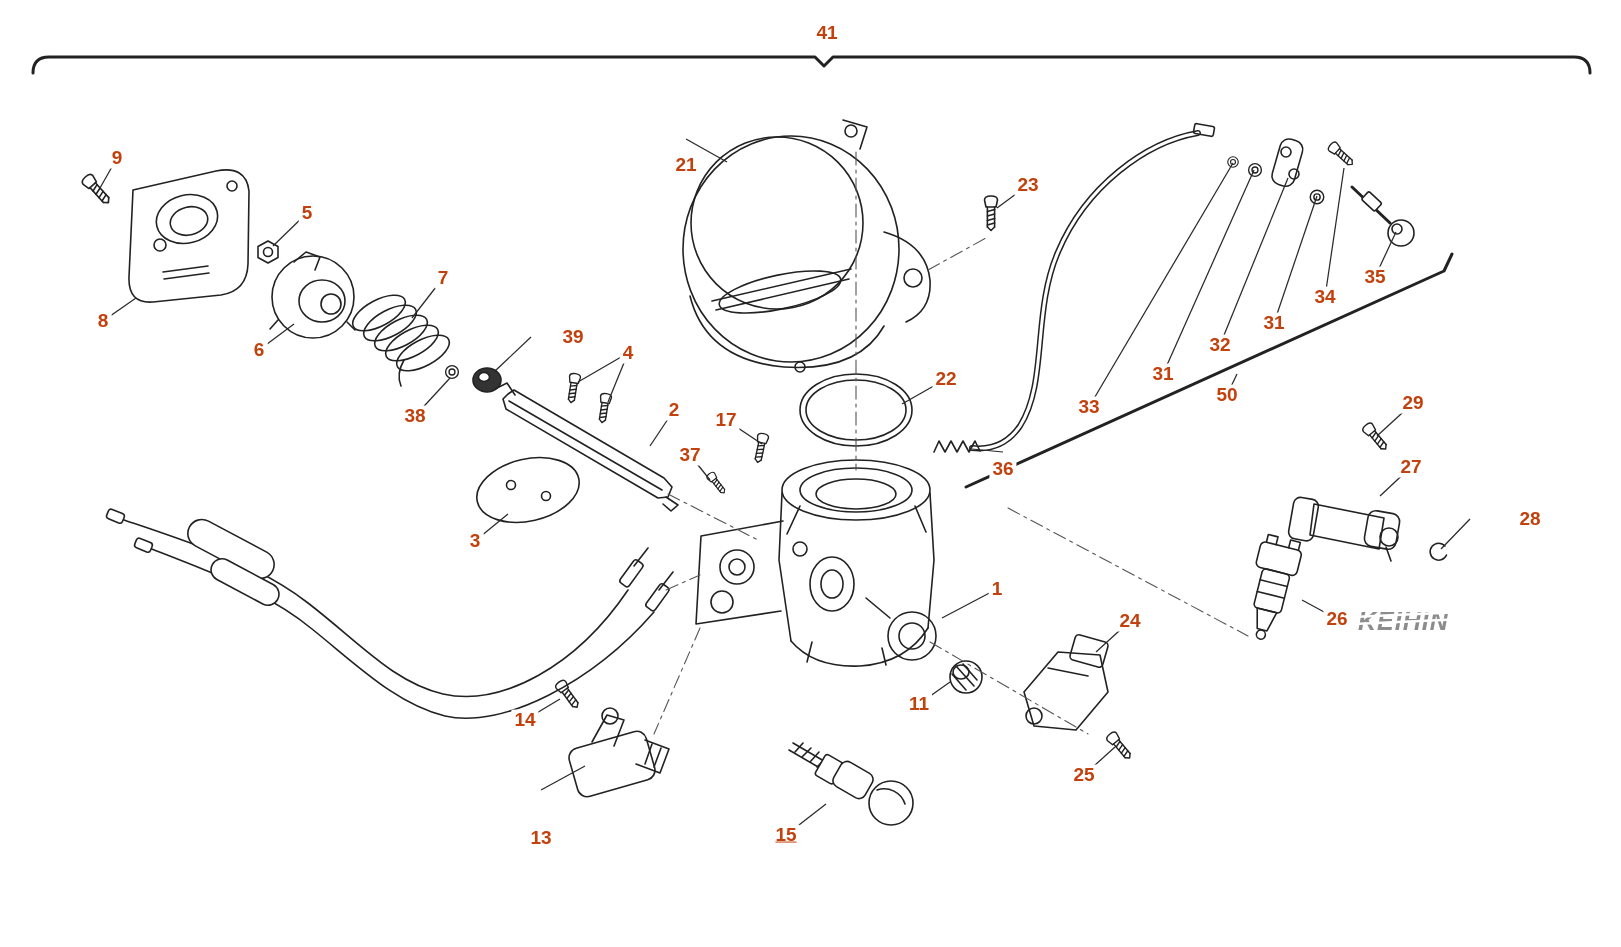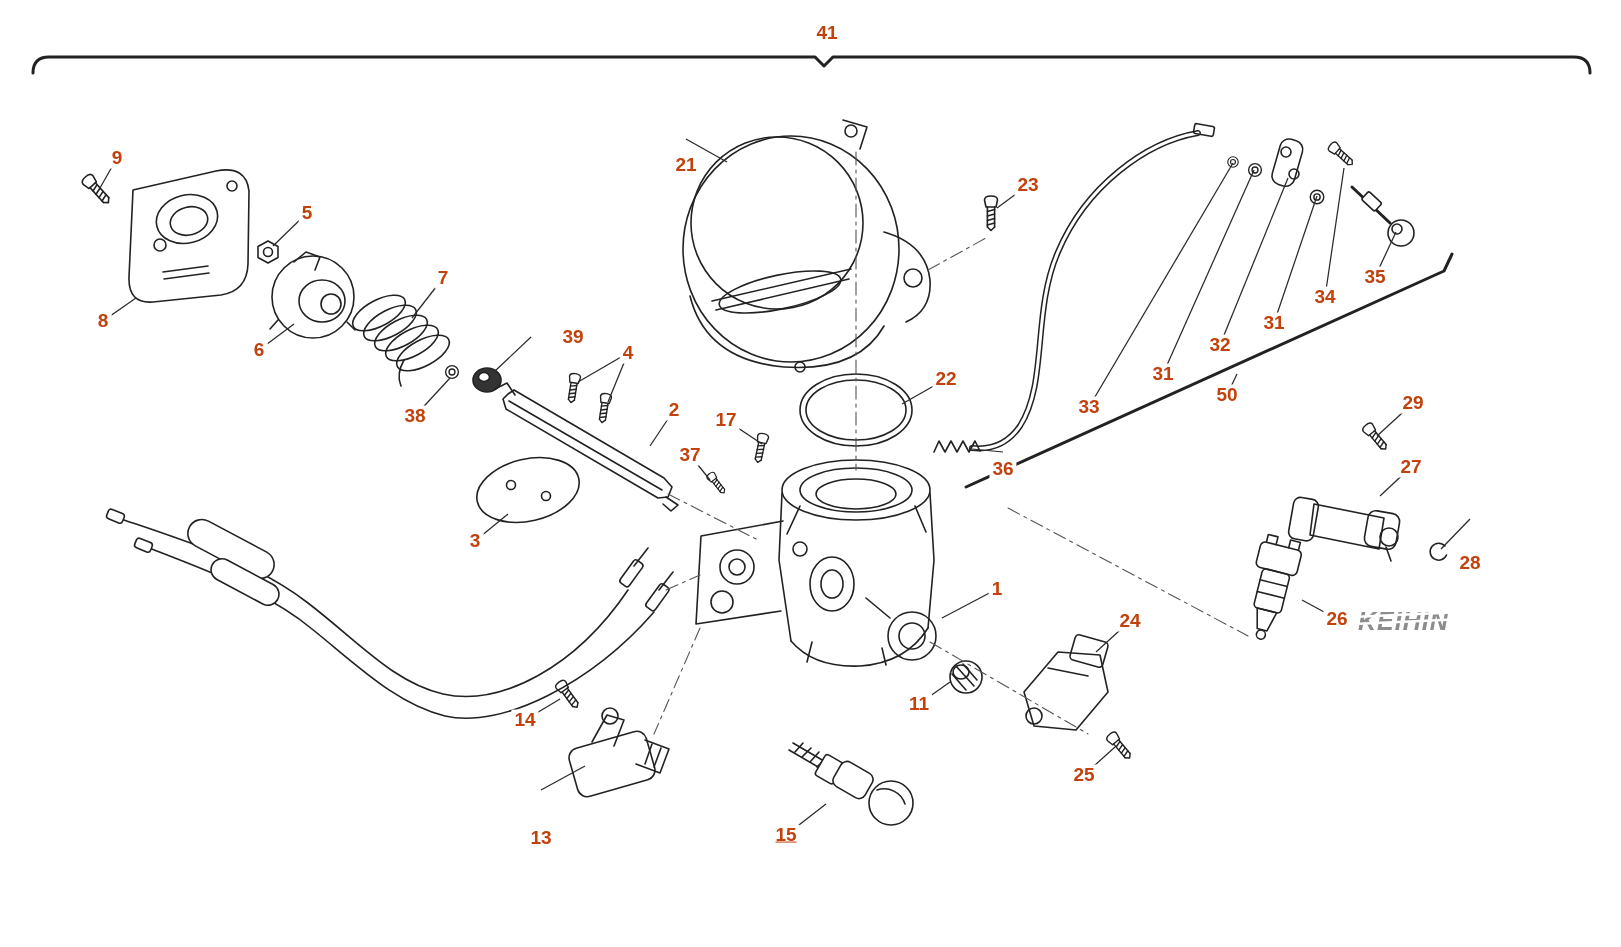--- a/index.html
+++ b/index.html
@@ -335,21 +335,21 @@
       <div class="callout" style="left: 1003px; top: 452px; margin-top: 17px;">36</div>
       <div class="callout" style="left: 1089px; top: 407px;">33</div>
       <div class="callout" style="left: 1163px; top: 374px;">31</div>
       <div class="callout" style="left: 1220px; top: 345px;">32</div>
       <div class="callout" style="left: 1274px; top: 323px;">31</div>
       <div class="callout" style="left: 1325px; top: 297px;">34</div>
       <div class="callout" style="left: 1375px; top: 277px;">35</div>
       <div class="callout" style="left: 1227px; top: 395px;">50</div>
       <div class="callout" style="left: 1413px; top: 403px;">29</div>
       <div class="callout" style="left: 1411px; top: 467px; text-align: right;">27</div>
-      <div class="callout" style="left: 1470px; top: 519px; margin-top: 44px;">28</div>
+      <div class="callout" style="left: 1530px; top: 519px;">28</div>
       <div class="callout" style="left: 1337px; top: 619px;">26</div>
       <div class="callout" style="left: 997px; top: 589px;">1</div>
       <div class="callout" style="left: 1130px; top: 621px;">24</div>
       <div class="callout" style="left: 919px; top: 704px;">11</div>
       <div class="callout" style="left: 1084px; top: 775px;">25</div>
       <div class="callout" style="left: 525px; top: 720px;">14</div>
       <div class="callout" style="left: 541px; top: 790px; margin-top: 48px;">13</div>
       <div class="callout" style="left: 786px; top: 835px; text-decoration: underline;">15</div>
     </div>
 

